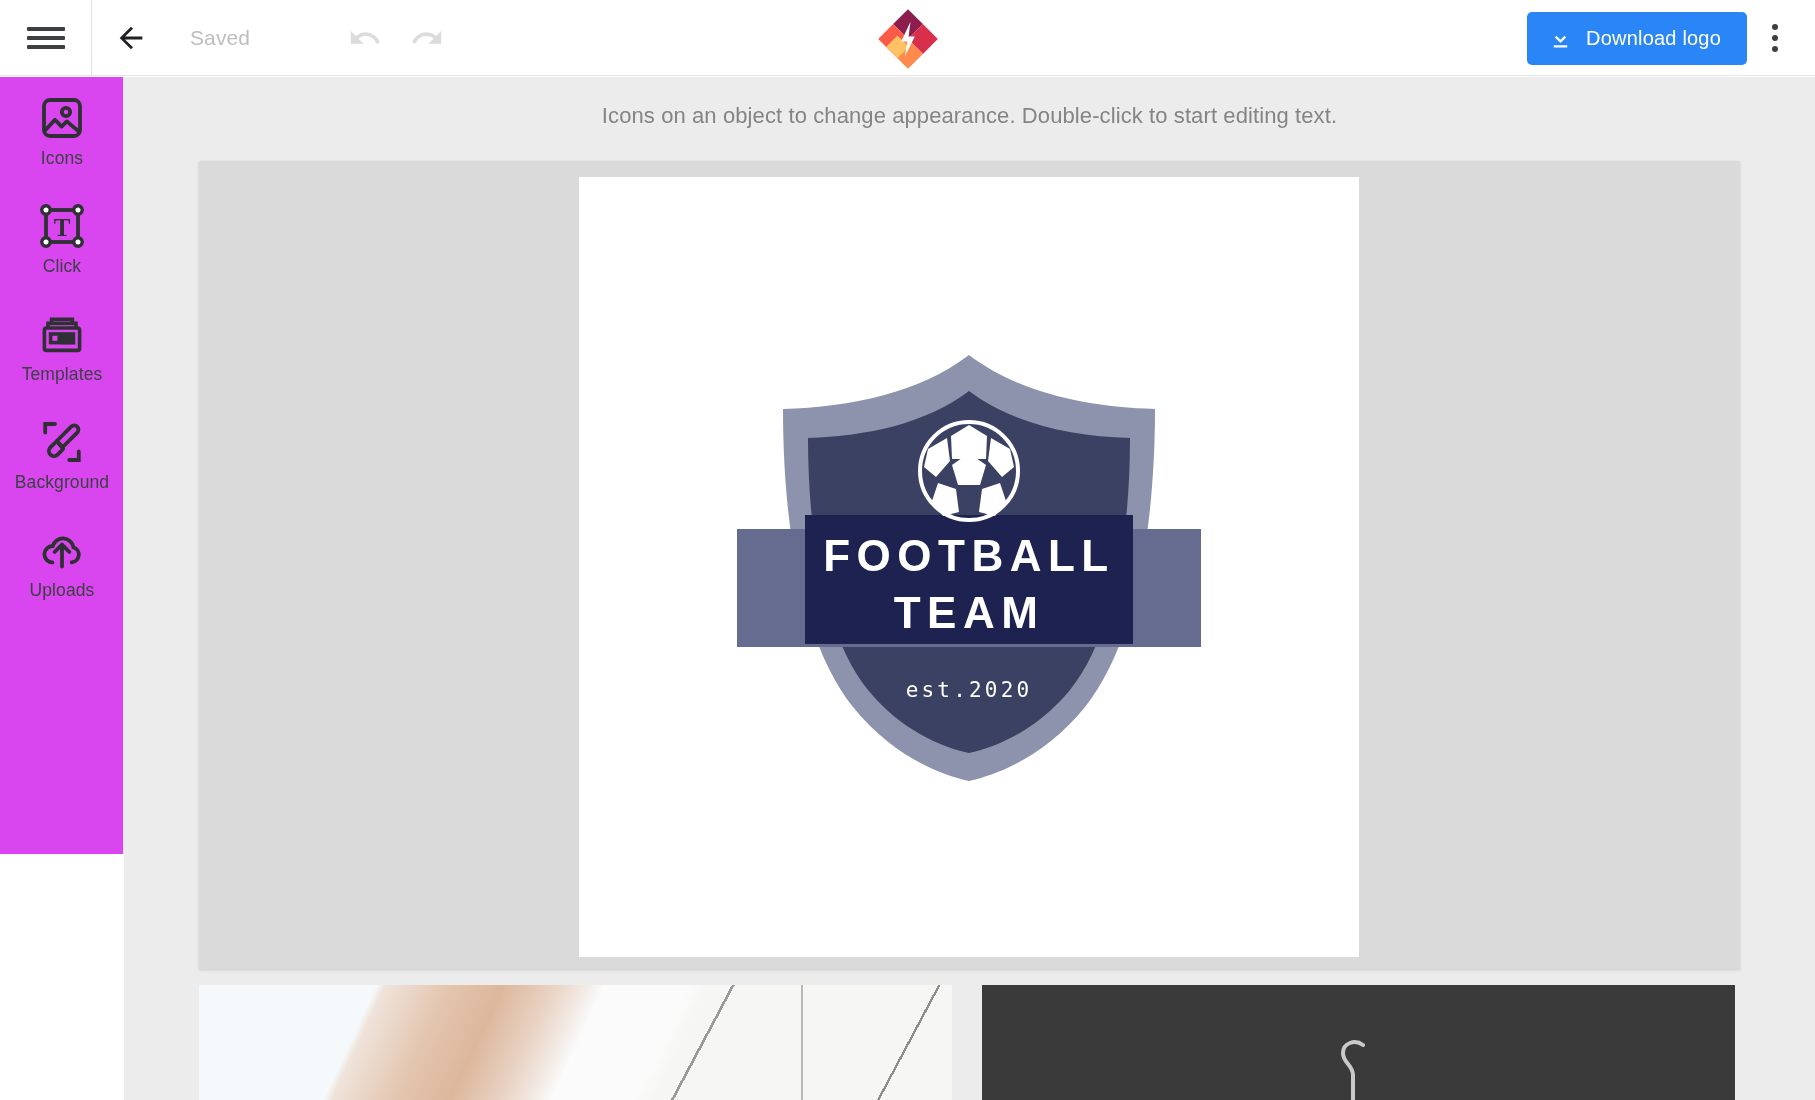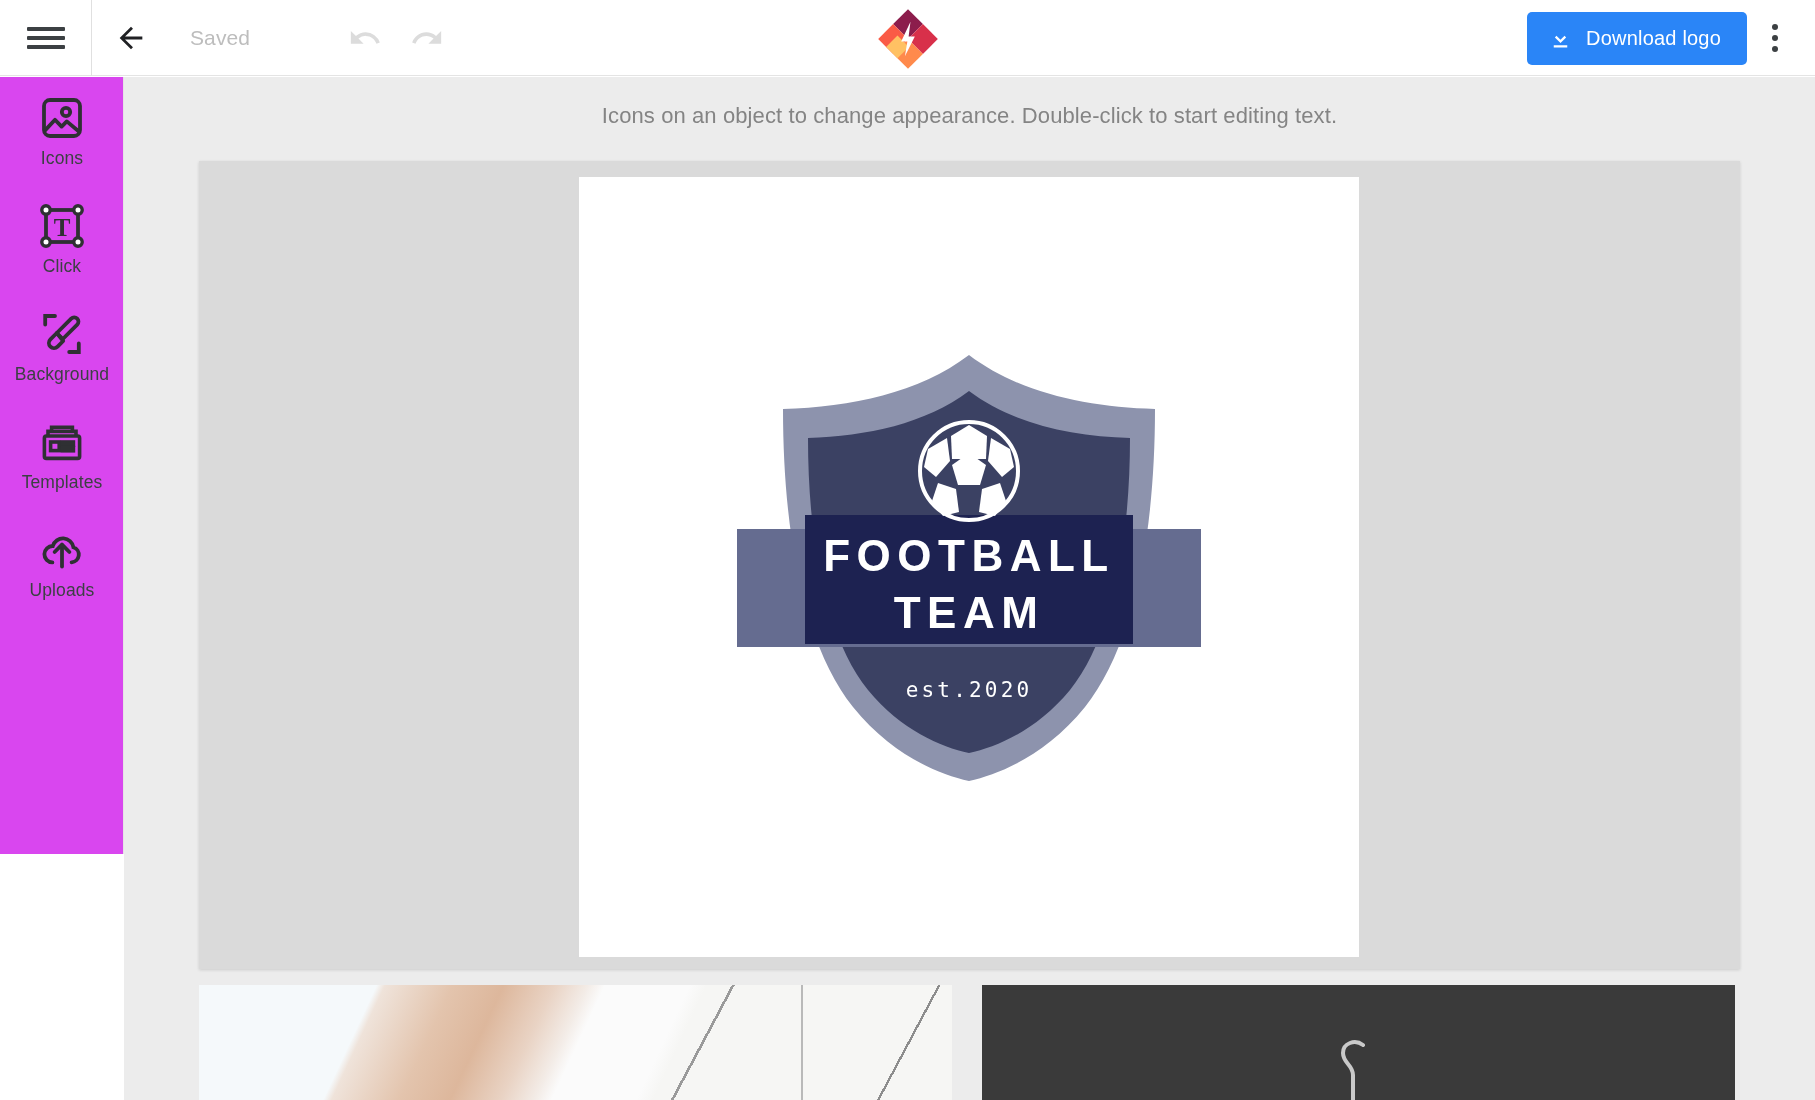--- a/index.html
+++ b/index.html
@@ -246,39 +246,39 @@
       <text x="12" y="17" font-size="12.5" font-family="Liberation Serif, serif" font-weight="bold" fill="#2f3033" text-anchor="middle">T</text>
       <circle cx="4" cy="4" r="2.1" fill="#fff" stroke="#2f3033" stroke-width="1.7"></circle>
       <circle cx="20" cy="4" r="2.1" fill="#fff" stroke="#2f3033" stroke-width="1.7"></circle>
       <circle cx="4" cy="20" r="2.1" fill="#fff" stroke="#2f3033" stroke-width="1.7"></circle>
       <circle cx="20" cy="20" r="2.1" fill="#fff" stroke="#2f3033" stroke-width="1.7"></circle>
     </svg>
     <div class="side-label">Click</div>
   </div>
 
   <div class="side-item">
-    <svg width="48" height="48" viewBox="0 0 24 24" fill="none" stroke="#2f3033" stroke-width="1.9">
-      <path d="M8.5 3H3.6v4.3" stroke-linecap="round"></path>
-      <path d="M15.6 21h4.8v-4.3" stroke-linecap="round"></path>
-      <path d="M19.6 4.3a2.1 2.1 0 0 0-3 0l-7.2 7.2 3 3 7.2-7.2a2.1 2.1 0 0 0 0-3z" stroke-linejoin="round"></path>
-      <path d="M9.4 11.5 6.2 14.7c-1 1-1 2.6 0 3.6s2.6 1 3.6 0l2.8-2.8z" stroke-linejoin="round"></path>
-    </svg>
-    <div class="side-label">Background</div>
-  </div>
-
-  <div class="side-item">
     <svg width="48" height="48" viewBox="0 0 24 24" fill="none" stroke="#2f3033" stroke-width="1.8">
       <rect x="3.2" y="9" width="17.6" height="11.2" rx="1"></rect>
       <path d="M5 9V6.7h14V9"></path>
       <path d="M6.8 6.7V4.6h10.4v2.1"></path>
       <rect x="6.3" y="12" width="4.3" height="4.3"></rect>
       <rect x="12.3" y="12" width="5.4" height="1.6"></rect>
       <rect x="12.3" y="14.8" width="5.4" height="1.6"></rect>
     </svg>
     <div class="side-label">Templates</div>
+  </div>
+
+  <div class="side-item">
+    <svg width="48" height="48" viewBox="0 0 24 24" fill="none" stroke="#2f3033" stroke-width="1.9">
+      <path d="M8.5 3H3.6v4.3" stroke-linecap="round"></path>
+      <path d="M15.6 21h4.8v-4.3" stroke-linecap="round"></path>
+      <path d="M19.6 4.3a2.1 2.1 0 0 0-3 0l-7.2 7.2 3 3 7.2-7.2a2.1 2.1 0 0 0 0-3z" stroke-linejoin="round"></path>
+      <path d="M9.4 11.5 6.2 14.7c-1 1-1 2.6 0 3.6s2.6 1 3.6 0l2.8-2.8z" stroke-linejoin="round"></path>
+    </svg>
+    <div class="side-label">Background</div>
   </div>
 
   <div class="side-item">
     <svg width="48" height="48" viewBox="0 0 24 24" fill="none" stroke="#2f3033" stroke-width="1.9">
       <path d="M7.2 18.2A4.1 4.1 0 0 1 7.4 10a5.3 5.3 0 0 1 10.3.6 3.9 3.9 0 0 1-.9 7.6" stroke-linecap="round"></path>
       <path d="M12 20.3V9.6" stroke-linecap="round"></path>
       <path d="M8.3 13 12 9.3l3.7 3.7" stroke-linecap="round" stroke-linejoin="round"></path>
     </svg>
     <div class="side-label">Uploads</div>
   </div>

